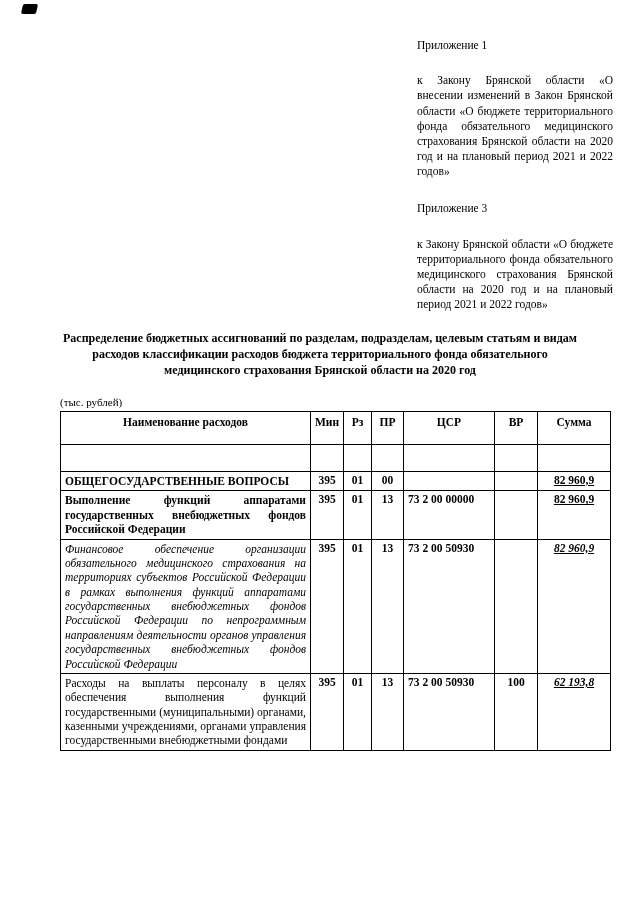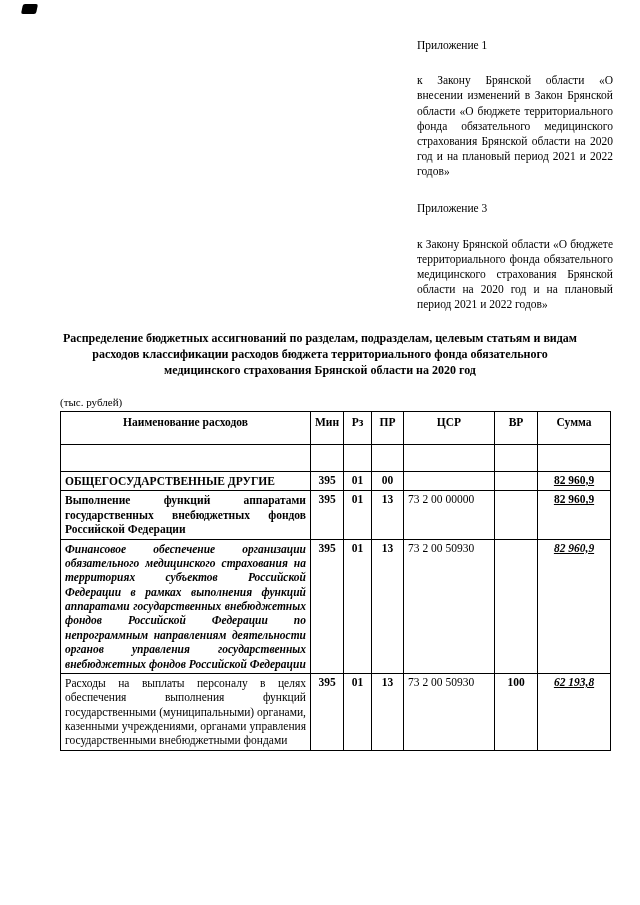--- a/index.html
+++ b/index.html
@@ -58,24 +58,24 @@
   }
   table.budget thead th {
     font-weight: bold;
     vertical-align: top;
     padding-top: 4px;
     height: 26px;
   }
   tr.spacer-row td { height: 22px; }
   td.c-name { text-align: justify; line-height: 1.25; }
   td.c-num  { text-align: center; font-weight: bold; }
-  td.c-csr  { text-align: left; font-weight: normal; padding-left: 6px; }
+  td.c-csr  { text-align: left; font-weight: bold; padding-left: 6px; }
   td.c-sum  { text-align: center; font-weight: bold; padding-right: 5px; text-decoration: underline; }
   tr.row-bold td.c-name { font-weight: bold; }
-  tr.row-bold-italic td.c-name { font-weight: bold; font-style: italic; }
+  tr.row-bold-italic td.c-name { font-weight: normal; font-style: italic; }
   tr.row-bold-italic td.c-csr { font-style: normal; }
   tr.row-bold-italic td.c-sum { font-style: italic; }
   tr.row-plain td.c-name { font-weight: normal; }
   tr.row-plain td.c-sum { font-weight: bold; font-style: italic; }
   col.w-name { width: 250px; }
   col.w-min  { width: 33px; }
   col.w-rz   { width: 28px; }
   col.w-pr   { width: 32px; }
   col.w-csr  { width: 91px; }
   col.w-vr   { width: 43px; }
@@ -122,21 +122,21 @@
         <td></td>
       <td></td>
         <td></td>
       <td></td>
         <td></td>
       <td></td>
     </tr>
   </thead>
   <tbody>
     <tr class="row-bold">
-      <td class="c-name">ОБЩЕГОСУДАРСТВЕННЫЕ ДРУГИЕ</td>
+      <td class="c-name">ОБЩЕГОСУДАРСТВЕННЫЕ ВОПРОСЫ</td>
       <td class="c-num">395</td>
       <td class="c-num">01</td>
       <td class="c-num">00</td>
       <td class="c-csr"></td>
       <td class="c-num"></td>
       <td class="c-sum">82 960,9</td>
     </tr>
     <tr class="row-bold">
       <td class="c-name">Выполнение функций аппаратами государственных внебюджетных фондов Российской Федерации</td>
       <td class="c-num">395</td>

